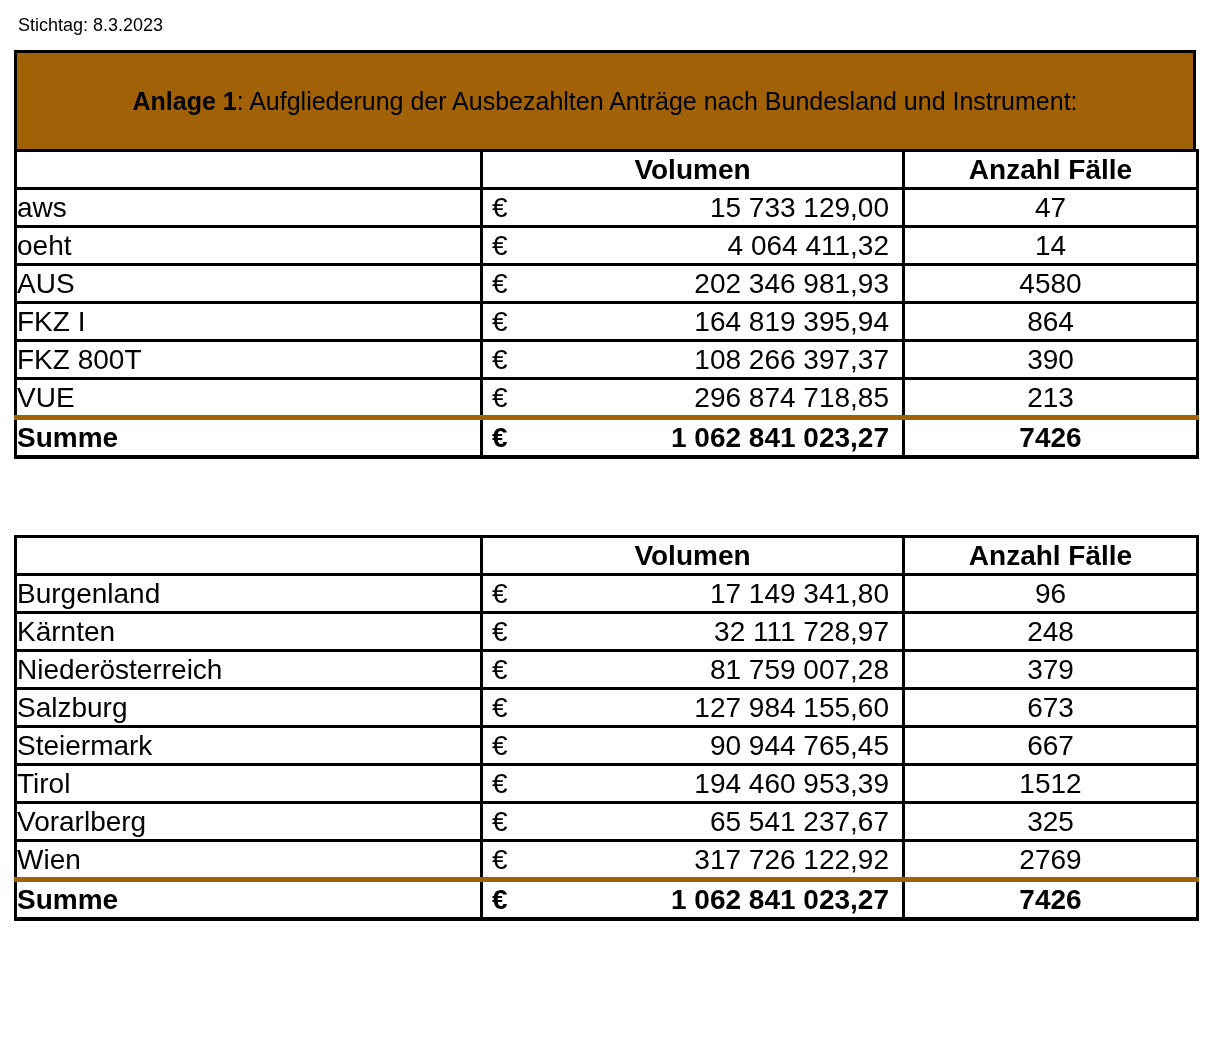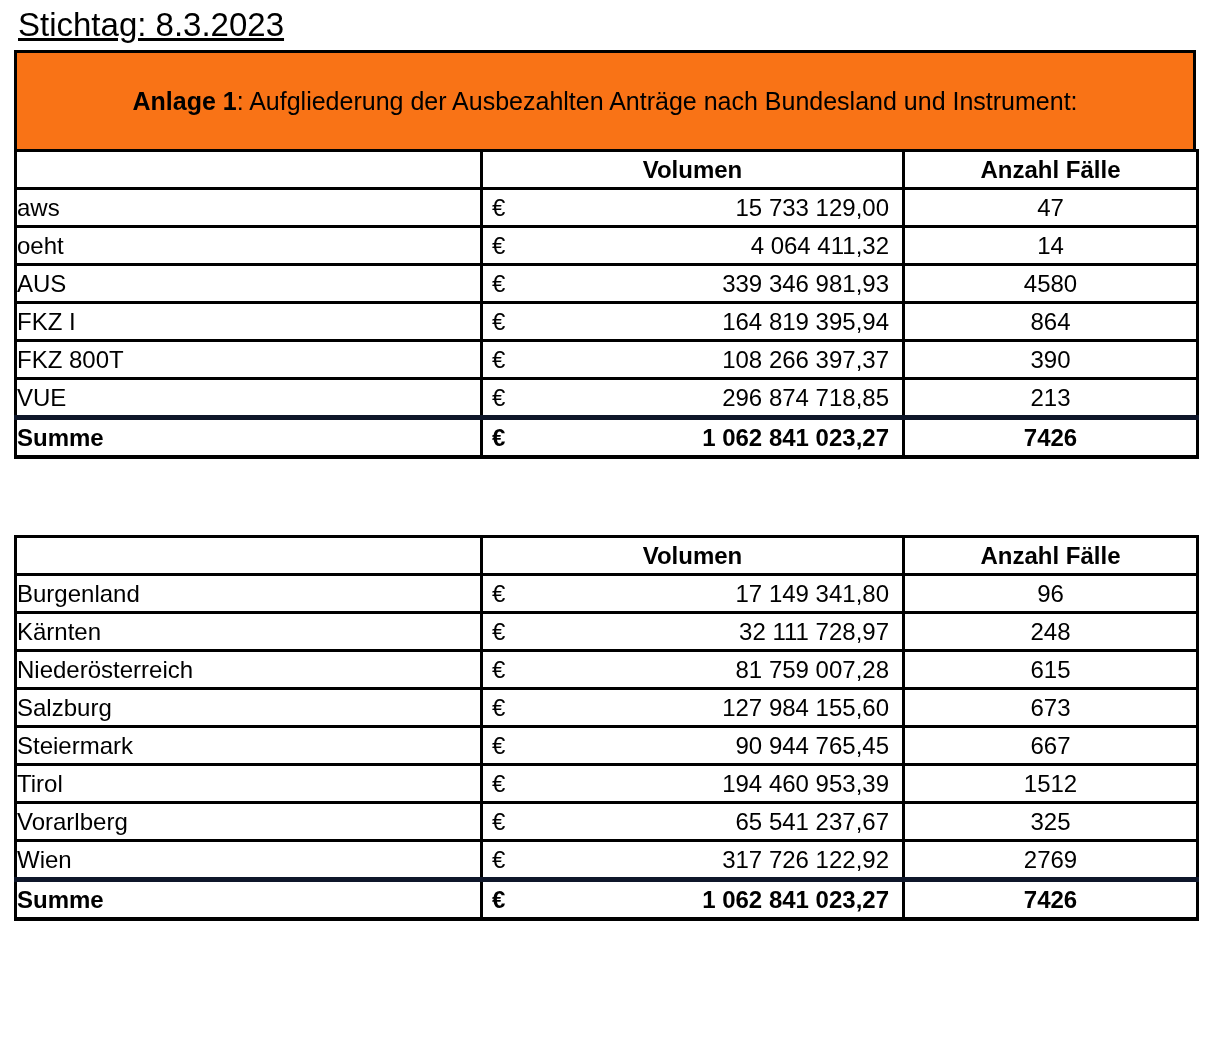--- a/index.html
+++ b/index.html
@@ -15,49 +15,48 @@
     height: 1048px;
     overflow: hidden;
   }
   .content {
     position: absolute;
     left: 14px;
     top: 10px;
     width: 1182px;
   }
   .stichtag {
-    font-size: 33px;
+    font-size: 18px;
     line-height: 30px;
     margin: 0 0 10px 4px;
     font-weight: 400;
-    text-decoration: underline;
   }
   .anlage-box {
     box-sizing: border-box;
     width: 1182px;
     height: 99px;
-    background: #f97316;
+    background: #a16207;
     border: 3px solid #000000;
     border-bottom: none;
     display: flex;
     align-items: center;
     justify-content: center;
   }
   .anlage-text {
     margin: 0;
     font-size: 25px;
     text-align: center;
   }
   .anlage-text b { font-weight: 700; }
 
   table.datatable {
     width: 1182px;
     table-layout: fixed;
     border-collapse: collapse;
-    font-size: 24px;
+    font-size: 28px;
   }
   table.datatable col.c1 { width: 466px; }
   table.datatable col.c2 { width: 422px; }
   table.datatable col.c3 { width: 294px; }
 
   table.datatable td {
     border: 3px solid #000000;
     height: 35px;
     padding: 0;
     overflow: hidden;
@@ -74,21 +73,21 @@
     justify-content: space-between;
     align-items: center;
     padding-left: 9px;
     padding-right: 13px;
   }
   td.c-anz {
     text-align: center;
     padding-right: 8px;
   }
   tr.summe td {
-    border-top: 5px solid #0f172a;
+    border-top: 5px solid #a16207;
     border-bottom: 4px solid #000000;
     font-weight: 700;
   }
   .table2-wrap { margin-top: 76px; }
 </style>
 </head>
 <body>
 
 <div class="page">
   <div class="content">
@@ -129,21 +128,21 @@
                 <span>4 064 411,32</span>
               </div>
             </td>
           <td class="c-anz">14</td>
         </tr>
         <tr>
           <td class="c-label">AUS</td>
           <td class="c-vol">
               <div class="volwrap">
                 <span>€</span>
-                <span>339 346 981,93</span>
+                <span>202 346 981,93</span>
               </div>
             </td>
           <td class="c-anz">4580</td>
         </tr>
         <tr>
           <td class="c-label">FKZ I</td>
           <td class="c-vol">
               <div class="volwrap">
                 <span>€</span>
                 <span>164 819 395,94</span>
@@ -218,21 +217,21 @@
             <td class="c-anz">248</td>
           </tr>
           <tr>
             <td class="c-label">Niederösterreich</td>
             <td class="c-vol">
                 <div class="volwrap">
                   <span>€</span>
                   <span>81 759 007,28</span>
                 </div>
               </td>
-            <td class="c-anz">615</td>
+            <td class="c-anz">379</td>
           </tr>
           <tr>
             <td class="c-label">Salzburg</td>
             <td class="c-vol">
                 <div class="volwrap">
                   <span>€</span>
                   <span>127 984 155,60</span>
                 </div>
               </td>
             <td class="c-anz">673</td>

